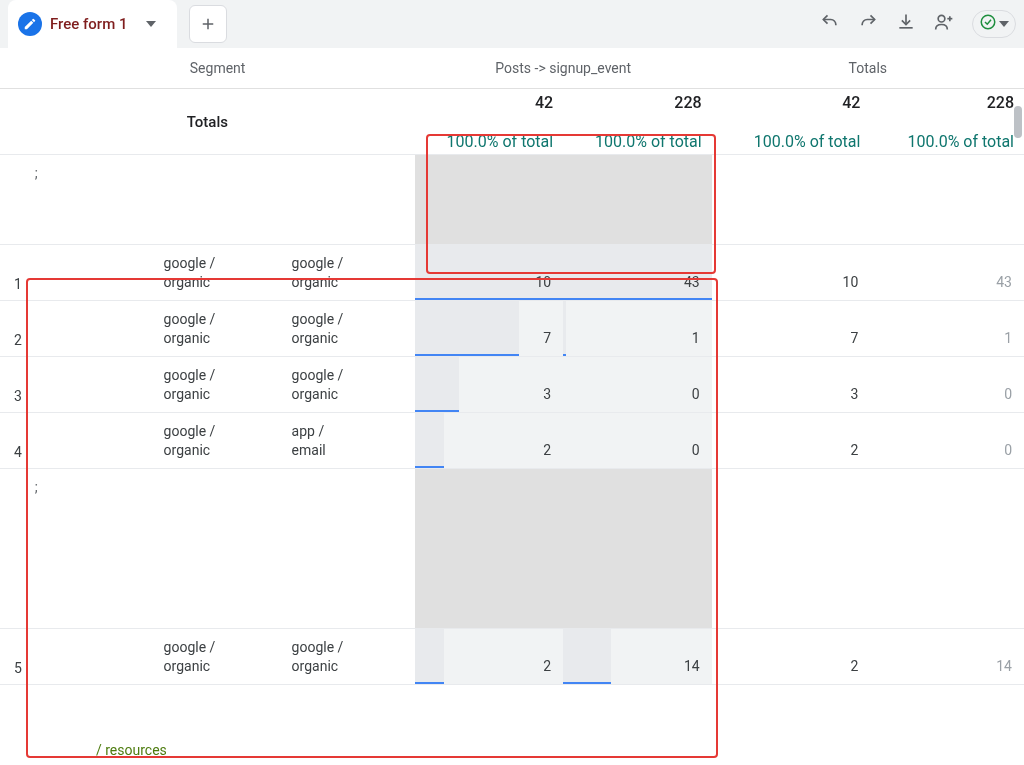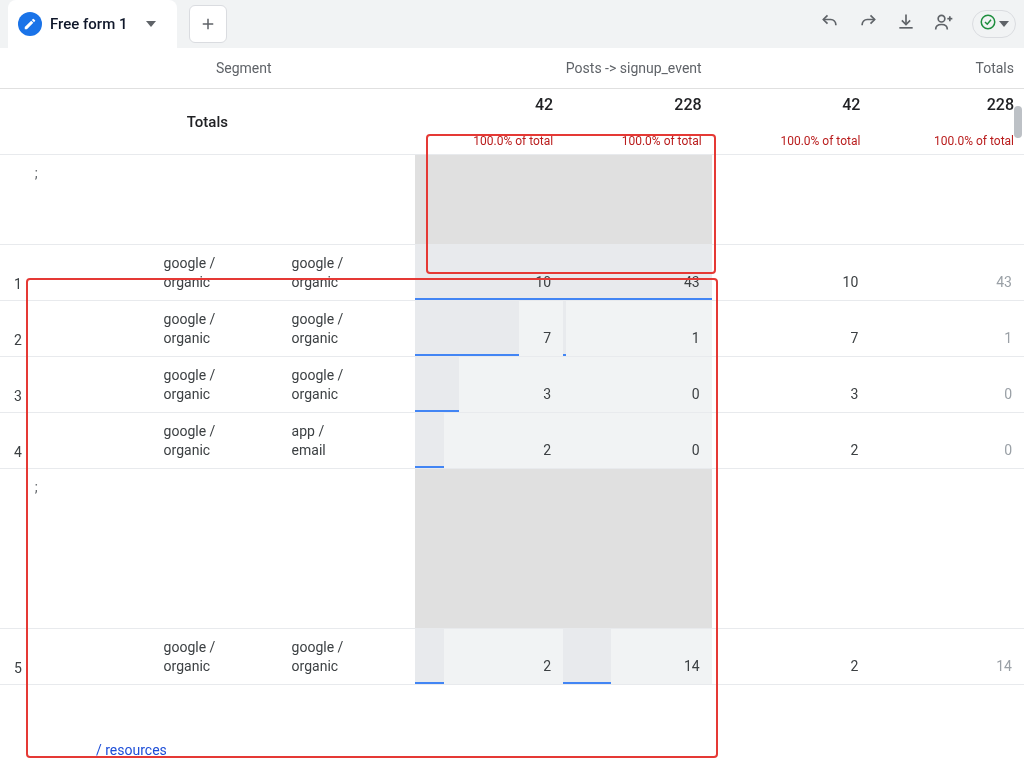--- a/index.html
+++ b/index.html
@@ -1,34 +1,34 @@
 <!DOCTYPE html>
 <html><head>
 <meta charset="utf-8">
 <style>
 * { box-sizing: border-box; margin: 0; padding: 0; }
 body { font-family: Roboto, Arial, sans-serif; background: #fff; color: #3c4043; width: 1024px; height: 765px; overflow: hidden; position: relative; }
 
 .topbar { height: 48px; background: #f1f3f4; display: flex; align-items: center; padding: 0 8px; position: relative; }
 .tab { background: #fff; border-radius: 8px 8px 0 0; height: 48px; display: flex; align-items: center; padding: 0 16px 0 10px; gap: 8px; }
 .tab-icon { width: 24px; height: 24px; background: #1a73e8; border-radius: 50%; display: flex; align-items: center; justify-content: center; }
-.tab-label { font-weight: 500; color: #0f172a; font-size: 15px; }
+.tab-label { font-weight: 500; color: #7f1d1d; font-size: 15px; }
 .tab-dd { width: 20px; height: 20px; color: #5f6368; display: flex; align-items: center; justify-content: center; margin-left: 6px; }
 .addtab { width: 38px; height: 38px; margin-left: 12px; border: 1px solid #dadce0; border-radius: 6px; background: #fff; display: flex; align-items: center; justify-content: center; color: #5f6368; }
 .toolbar-right { margin-left: auto; display: flex; gap: 18px; align-items: center; }
 .ticon { color: #5f6368; cursor: pointer; }
 .share { border: 1px solid #dadce0; border-radius: 16px; height: 28px; padding: 0 6px; display: flex; align-items: center; gap: 2px; }
 .share .check { color: #1e8e3e; }
 
 .content { position: relative; height: 717px; overflow: hidden; }
 .scrollbar { position: absolute; right: 2px; top: 58px; width: 8px; height: 32px; background: #bdc1c6; border-radius: 4px; z-index: 50; }
 
 table { border-collapse: collapse; width: 100%; table-layout: fixed; }
 th, td { border-bottom: 1px solid #e8eaed; font-size: 14px; }
-th { color: #5f6368; font-weight: 400; text-align: right; padding: 12px 10px; vertical-align: top; }
+th { color: #5f6368; font-weight: 400; text-align: center; padding: 12px 10px; vertical-align: top; }
 th.num { text-align: right; }
 td { padding: 0 10px; }
 
 col.c-idx { width: 30px; }
 col.c-lp { width: 120px; }
 col.c-src { width: 125px; }
 col.c-med { width: 130px; }
 col.c-mun { width: 145px; }
 col.c-mco { width: 145px; }
 col.c-mun2 { width: 155px; }
@@ -36,21 +36,21 @@
 
 .hdr1 th { border-bottom: 1px solid #e0e0e0; height: 36px; }
 .hdr2 th { height: 58px; }
 th.seg { padding-left: 10px; }
 .sort-ind { font-weight: 500; color: #202124; }
 
 .totals-row td { height: 66px; vertical-align: middle; }
 .totals-label { text-align: center; font-weight: 500; color: #202124; font-size: 15px; }
 .tot-val { text-align: right; }
 .tot-val .big { font-weight: 500; color: #202124; font-size: 16px; }
-.tot-val .sub { color: #b91c1c; font-size: 12px; margin-top: 20px; }
+.tot-val .sub { color: #0f766e; font-size: 16px; margin-top: 20px; }
 
 .data-row td { height: 56px; vertical-align: bottom; padding-bottom: 8px; }
 .idx { color: #3c4043; text-align: left; padding-left: 14px; }
 .src { color: #3c4043; line-height: 1.35; }
 .mcell { position: relative; text-align: right; padding-right: 12px; padding-bottom: 6px; }
 .mcell.shade { background: #f1f3f4; }
 .mcell.shadeover { background: #e0e0e0; }
 .mval { color: #3c4043; position: relative; z-index: 2; display: block; padding-bottom: 2px; margin-top: 16px; }
 .mval.muted { color: #9aa0a6; }
 
@@ -58,21 +58,21 @@
 .bar-blue { position: absolute; left: 0; bottom: 0; height: 2px; background: #4285f4; }
 
 .urow td { height: 90px; vertical-align: top; padding-top: 10px; color: #5f6368; font-size: 14px; }
 .urow2 td { height: 160px; }
 .ufrag { color: #5f6368; font-size: 14px; padding-left: 4px; }
 
 .highlight { position: absolute; border: 2px solid #e53935; border-radius: 4px; pointer-events: none; z-index: 40; }
 .hl1 { left: 426px; top: 86px; width: 290px; height: 140px; }
 .hl2 { left: 26px; top: 230px; width: 692px; height: 480px; }
 
-.bottom-frag { position: absolute; left: 96px; bottom: 6px; color: #1d4ed8; font-size: 14px; line-height: 1.3; }
+.bottom-frag { position: absolute; left: 96px; bottom: 6px; color: #4d7c0f; font-size: 14px; line-height: 1.3; }
 </style>
 </head>
 <body>
 
 <div class="topbar">
   <div class="tab">
     <div class="tab-icon">
       <svg width="14" height="14" viewBox="0 0 24 24" fill="#fff">
           <path d="M3 17.25V21h3.75l11-11-3.75-3.75L3 17.25zM20.7 7.04a1 1 0 0 0 0-1.41l-2.34-2.34a1 1 0 0 0-1.41 0l-1.83 1.83 3.75 3.75 1.83-1.83z"></path>
         </svg>

